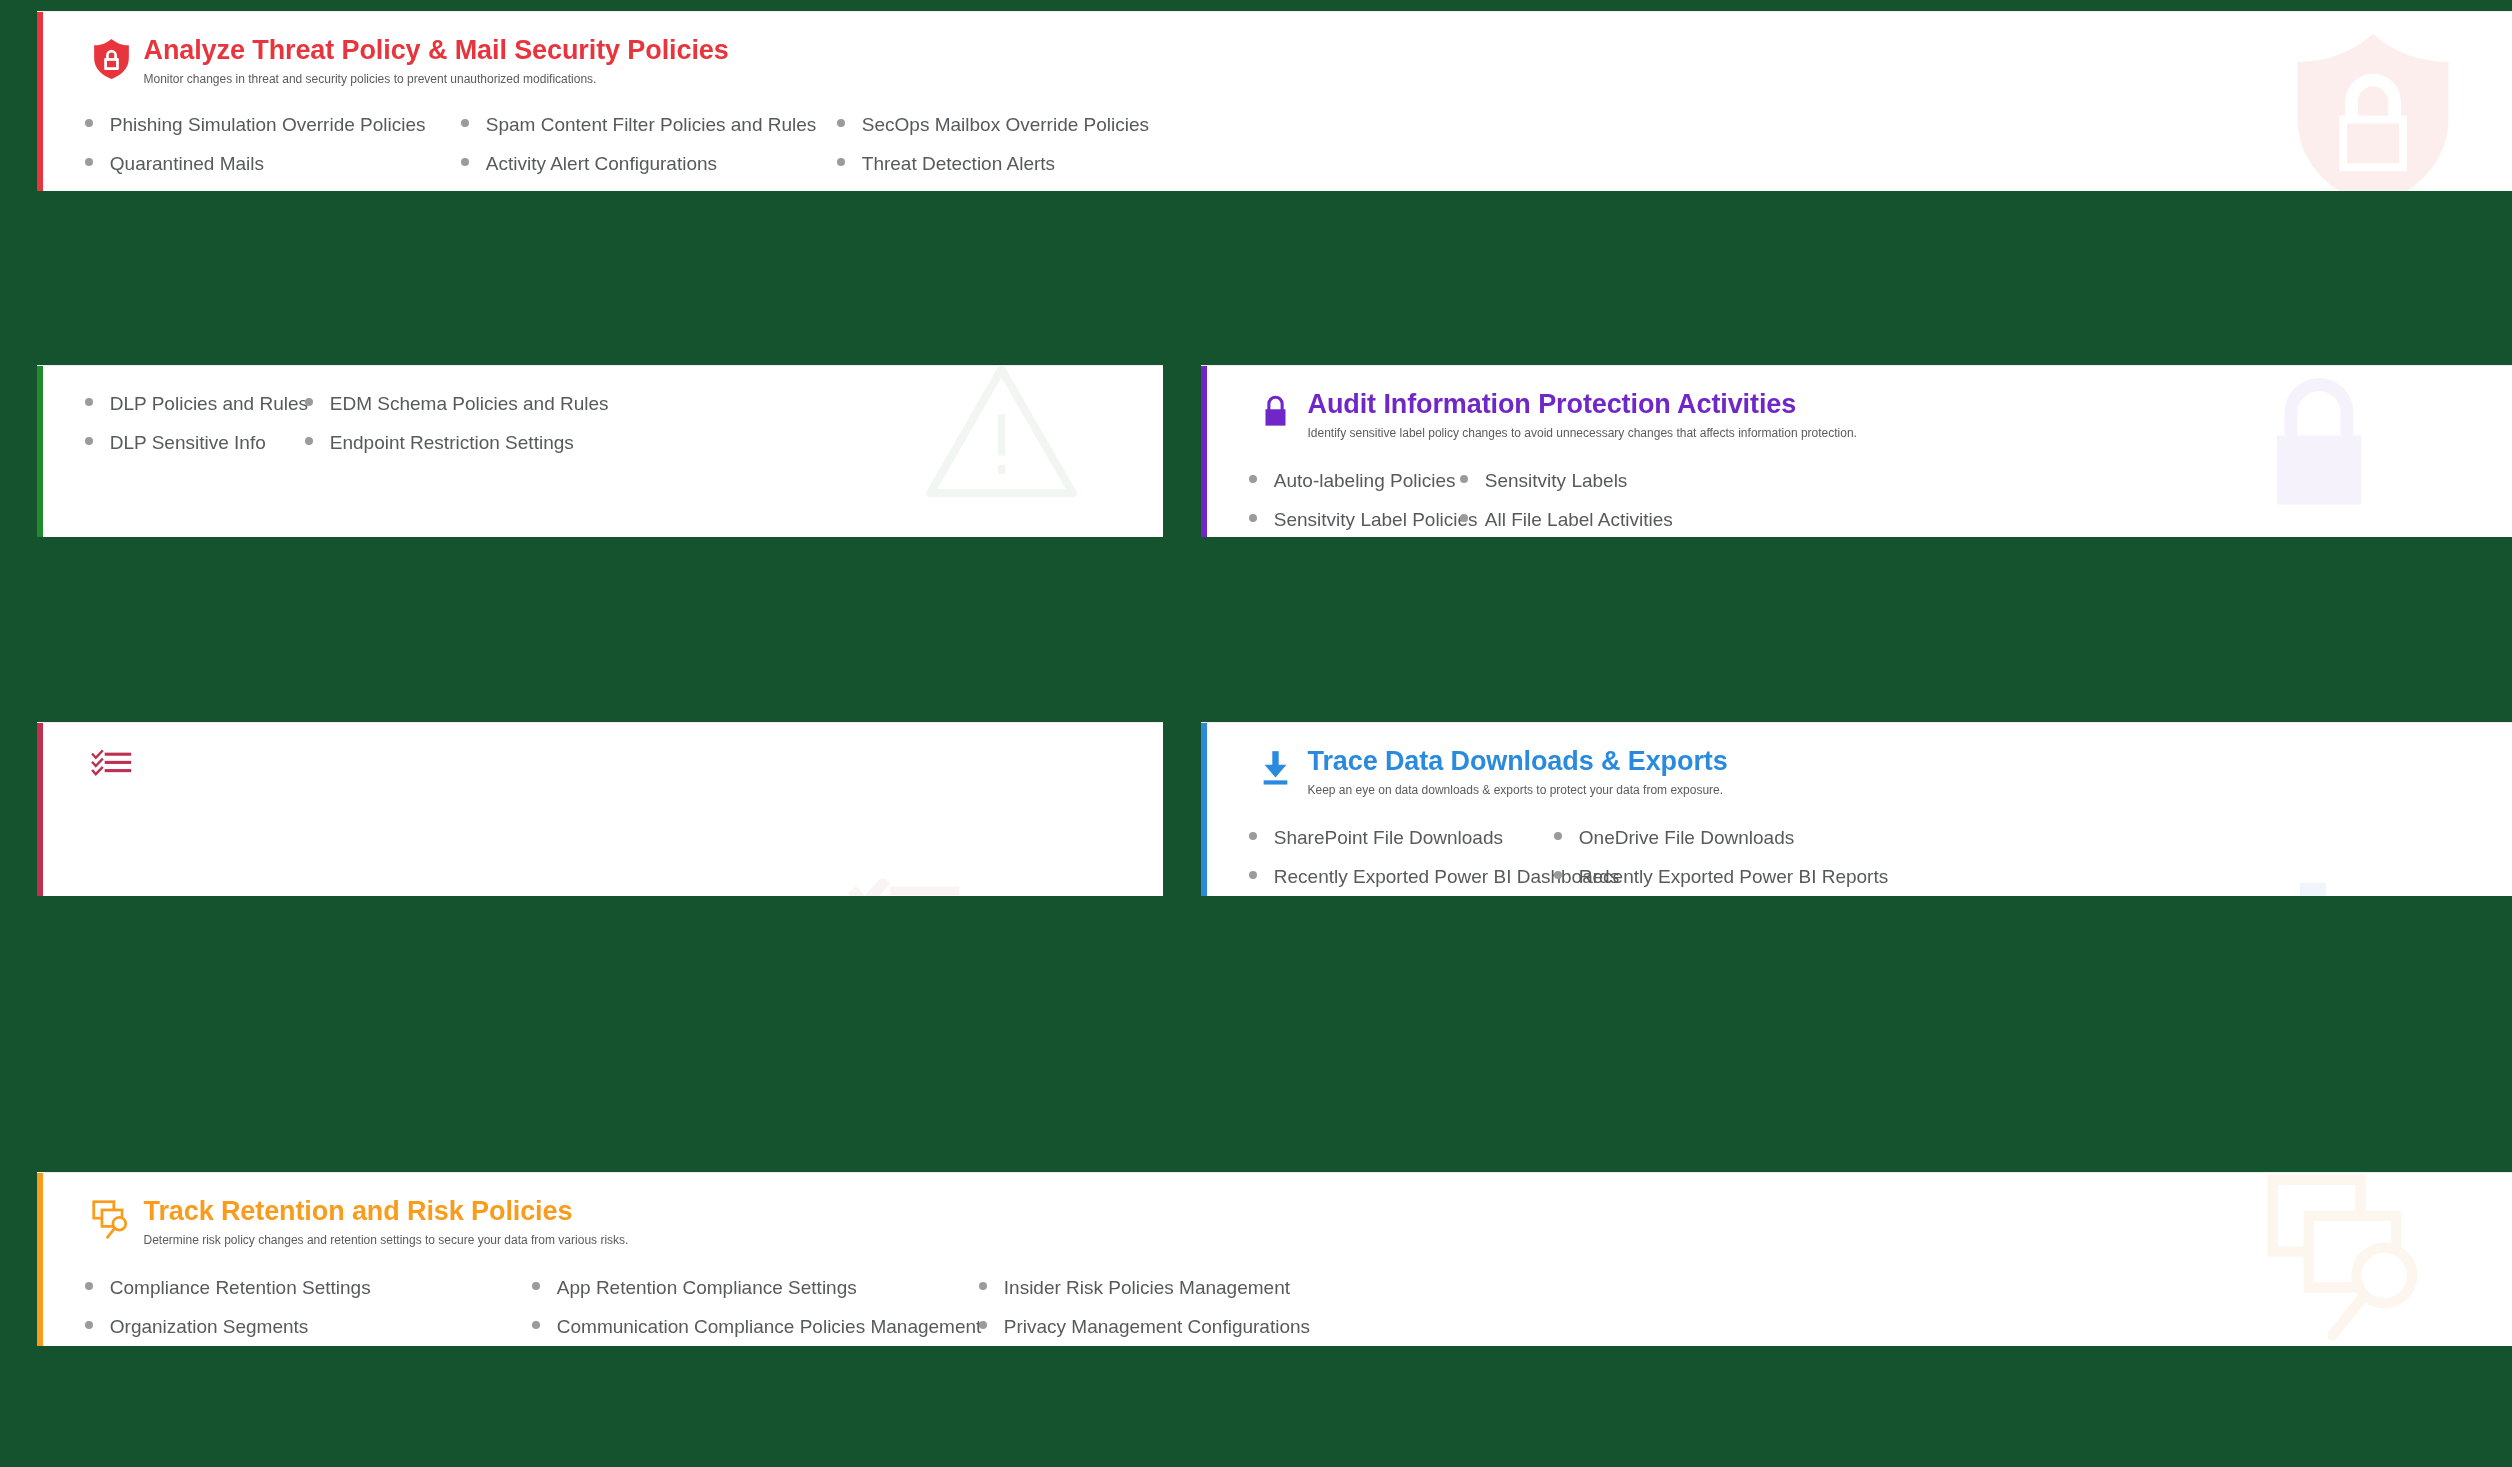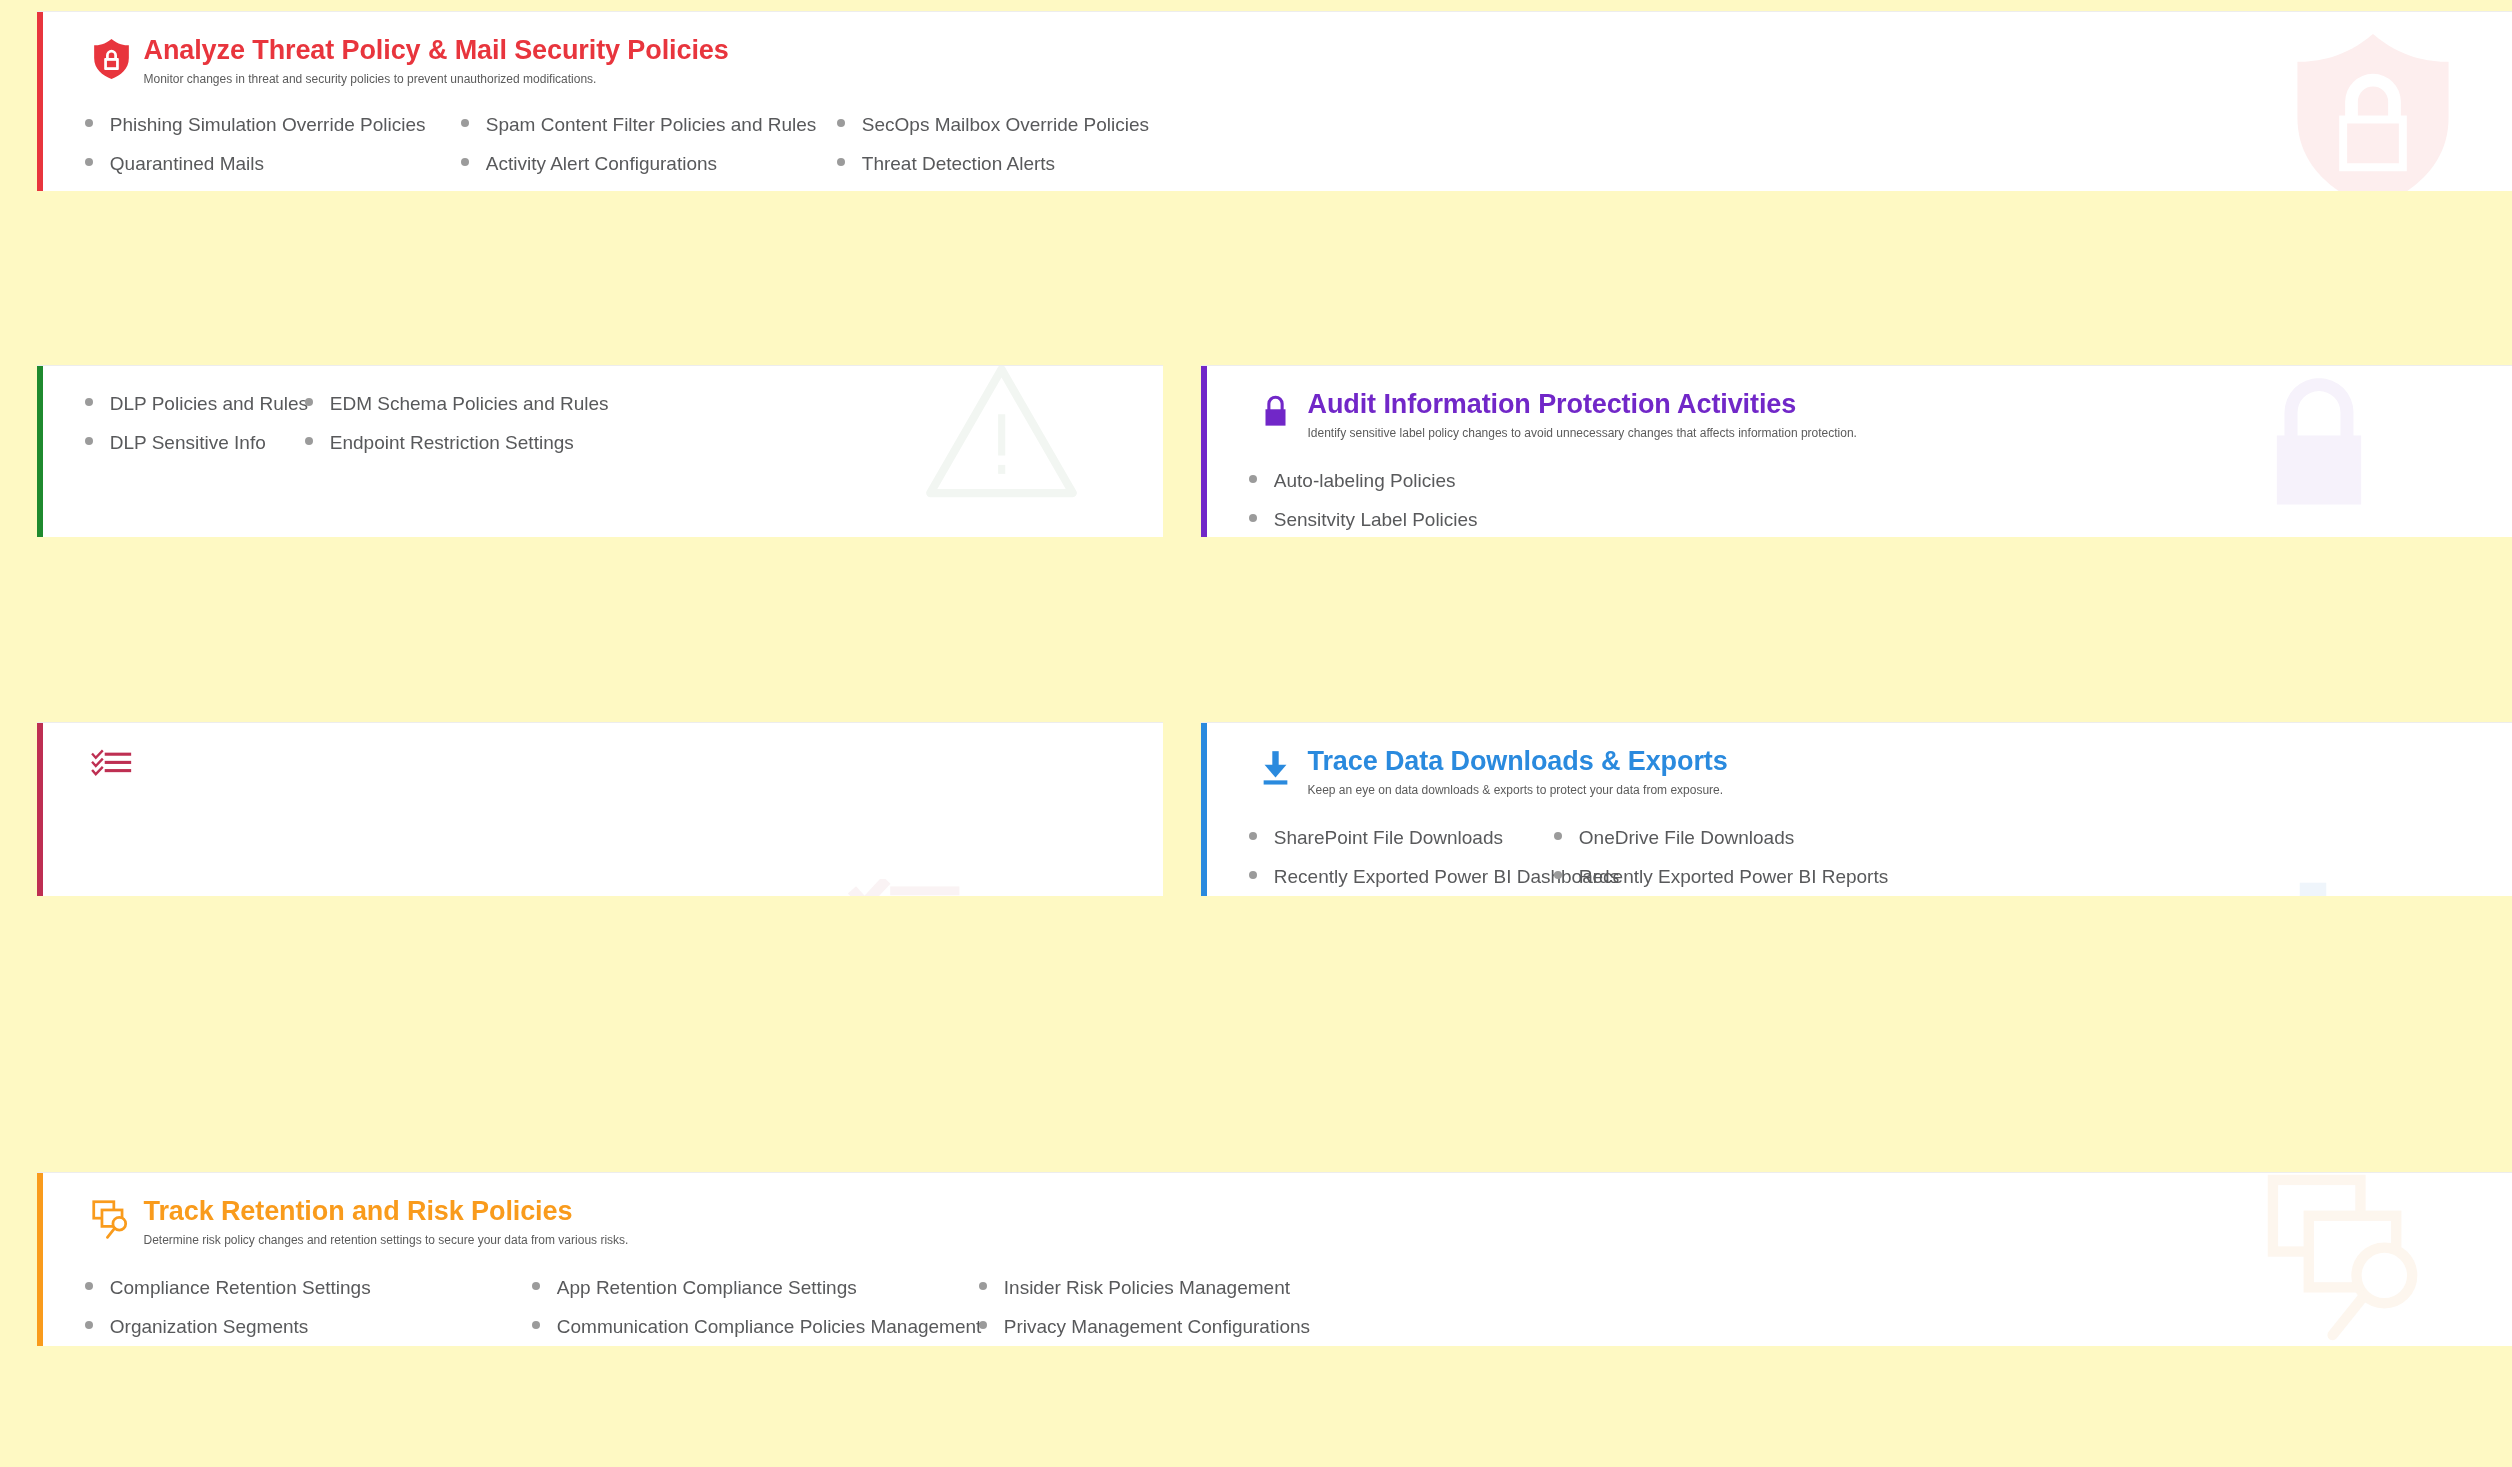--- a/index.html
+++ b/index.html
@@ -8,21 +8,21 @@
     height: 1467px;
     background: #ffffff;
     font-family: "Liberation Sans", sans-serif;
     overflow: hidden;
   }
 
   .page {
     position: relative;
     width: 2512px;
     height: 1467px;
-    background: #fef9c3;
+    background: #14532d;
   }
 
   
   .card {
     position: absolute;
     background: #ffffff;
     border-top: 1.8px solid #eceaea;
     overflow: hidden;
   }
   .card::before {
@@ -272,20 +272,31 @@
       </div>
       <div class="cols">
         <div class="col">
           <div class="bullet">
               <span class="dot"></span>
               <span>Auto-labeling Policies</span>
             </div>
           <div class="bullet">
               <span class="dot"></span>
               <span>Sensitvity Label Policies</span>
+            </div>
+
+        </div>
+        <div class="col">
+          <div class="bullet">
+              <span class="dot"></span>
+              <span>Sensitvity Labels</span>
+            </div>
+          <div class="bullet">
+              <span class="dot"></span>
+              <span>All File Label Activities</span>
             </div>
 
         </div>
       </div>
     </div>
     <span class="watermark" style="right:124px; top:-3.7px;">
       <svg width="138" height="170" viewBox="0 0 36 44">
         <path d="M18 4 a9 9 0 0 0-9 9 v7 h3.4 v-7 a5.6 5.6 0 0 1 11.2 0 v7 h3.4 v-7 a9 9 0 0 0-9-9 z" fill="#f6f2fb"></path>
         <rect x="7" y="19" width="22" height="18" fill="#f6f2fb"></rect>
       </svg>

